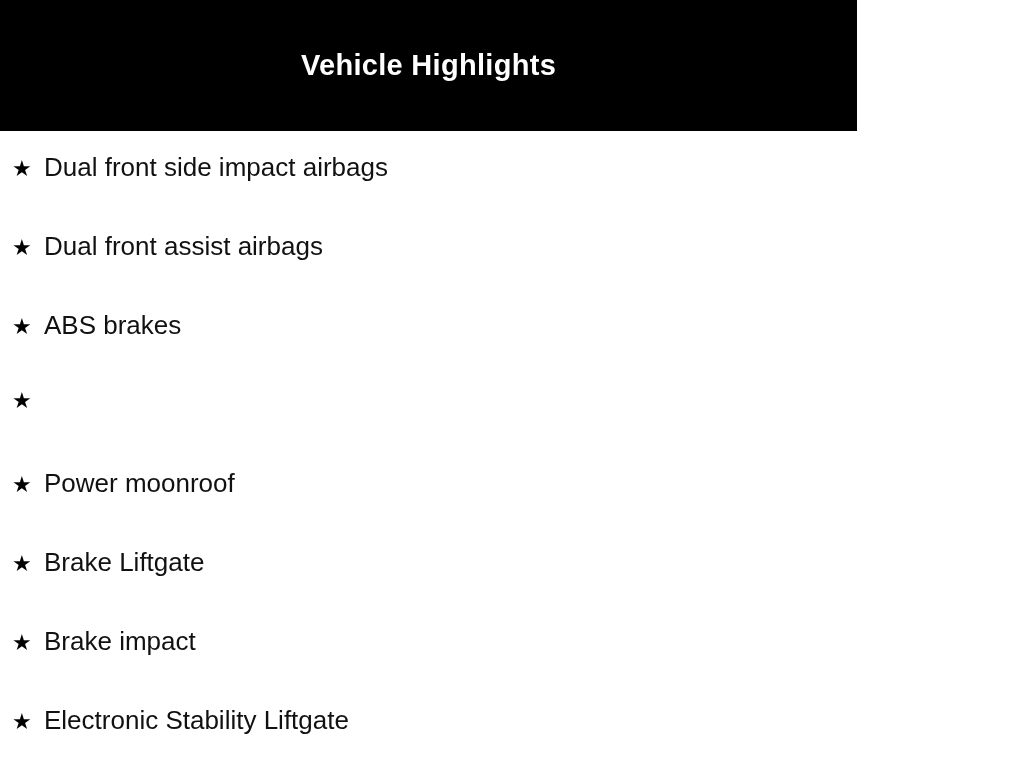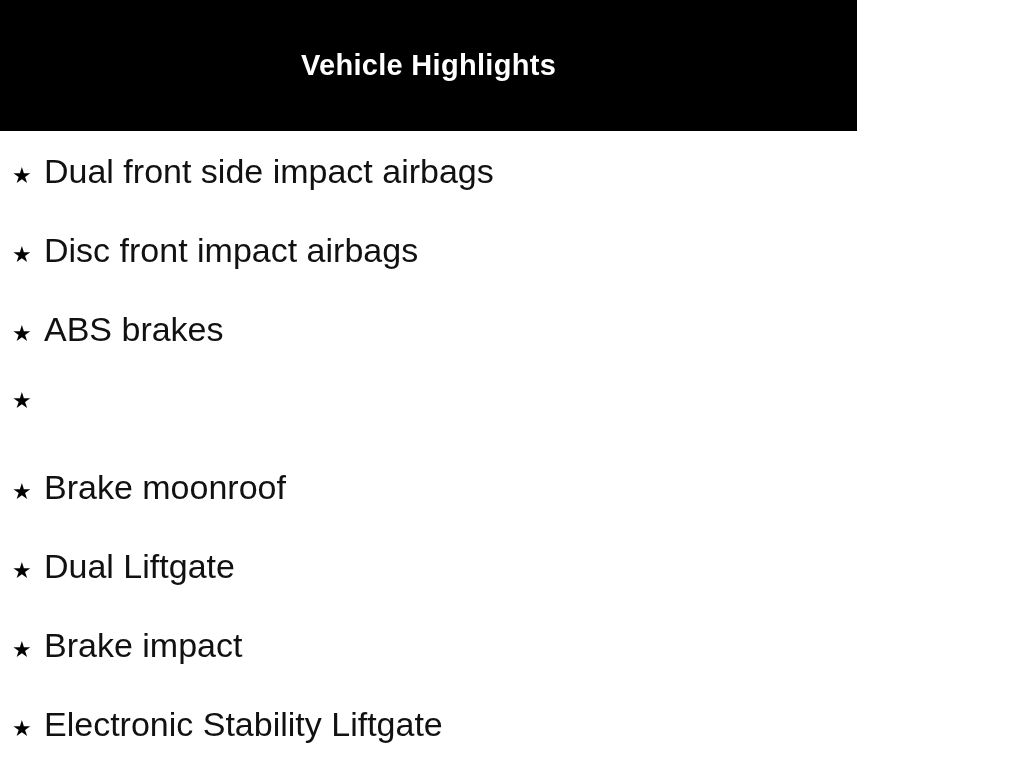--- a/index.html
+++ b/index.html
@@ -52,21 +52,21 @@
   .bullet-star {
     display: inline-block;
     width: 32px;
     color: #000000;
     font-size: 22px;
     line-height: 1;
     flex: 0 0 auto;
   }
   .item-label {
     color: #111111;
-    font-size: 34px;
+    font-size: 26px;
     line-height: 1.1;
     font-family: "Liberation Sans", sans-serif;
     white-space: nowrap;
   }
 </style>
 </head>
 <body>
 
 <div class="page">
 
@@ -76,40 +76,40 @@
 
   <ul class="highlights-list">
 
     <li class="highlight-item">
       <span class="bullet-star">★</span>
       <span class="item-label">Dual front side impact airbags</span>
     </li>
 
     <li class="highlight-item">
       <span class="bullet-star">★</span>
-      <span class="item-label">Disc front impact airbags</span>
+      <span class="item-label">Dual front assist airbags</span>
     </li>
 
     <li class="highlight-item">
       <span class="bullet-star">★</span>
       <span class="item-label">ABS brakes</span>
     </li>
 
     <li class="highlight-item">
       <span class="bullet-star">★</span>
     </li>
 
     <li class="highlight-item">
       <span class="bullet-star">★</span>
-      <span class="item-label">Brake moonroof</span>
+      <span class="item-label">Power moonroof</span>
     </li>
 
     <li class="highlight-item">
       <span class="bullet-star">★</span>
-      <span class="item-label">Dual Liftgate</span>
+      <span class="item-label">Brake Liftgate</span>
     </li>
 
     <li class="highlight-item">
       <span class="bullet-star">★</span>
       <span class="item-label">Brake impact</span>
     </li>
 
     <li class="highlight-item">
       <span class="bullet-star">★</span>
       <span class="item-label">Electronic Stability Liftgate</span>

